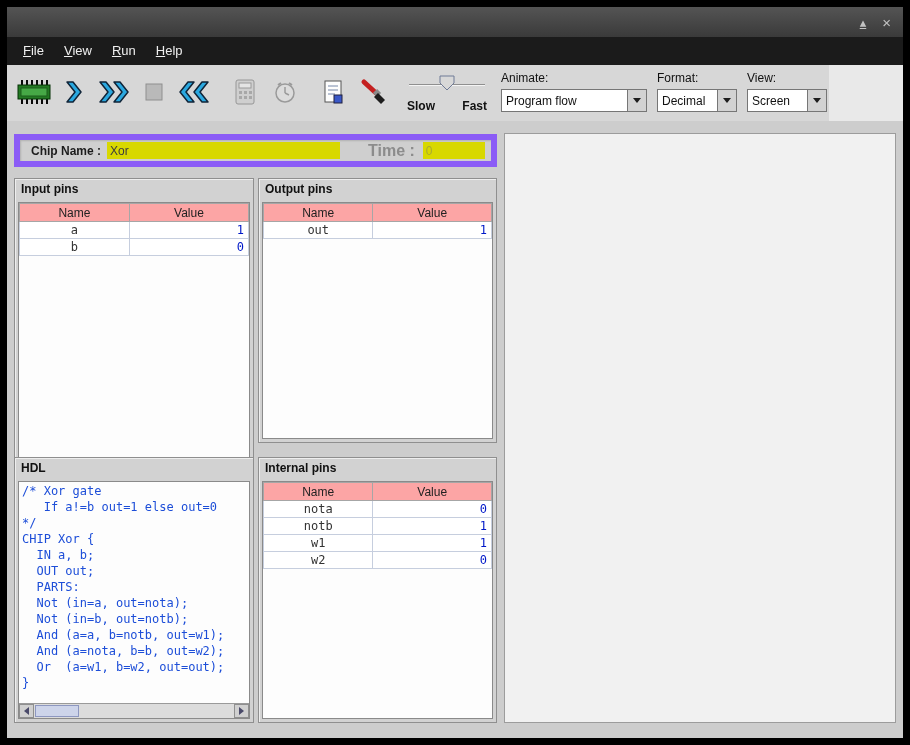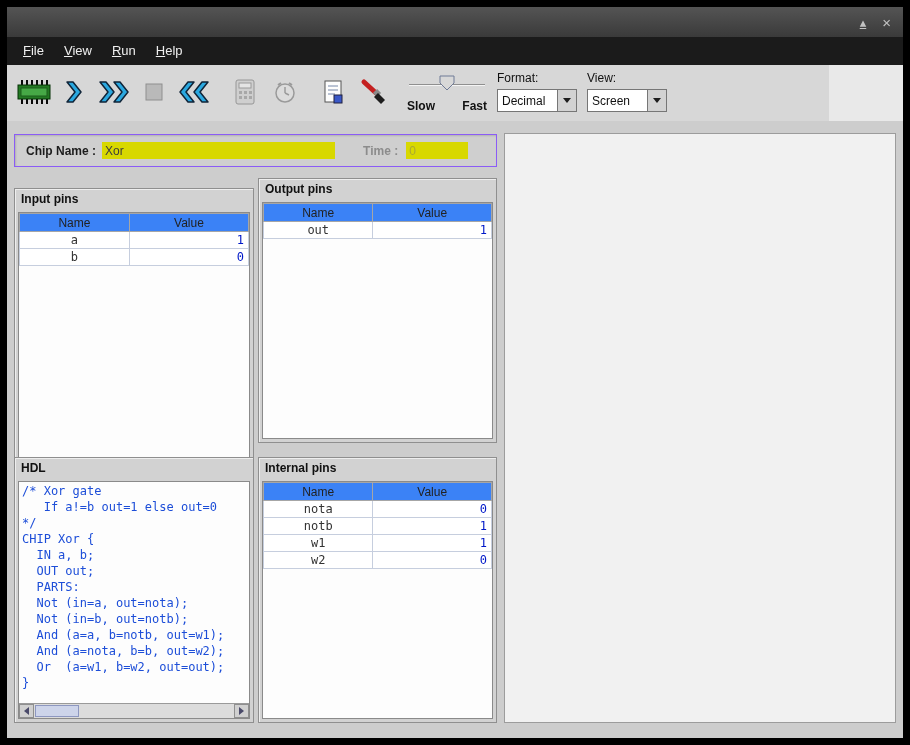--- a/index.html
+++ b/index.html
@@ -43,39 +43,39 @@
   .combo-label { font-size:12px; color:#111; margin-bottom:4px; }
   .combo { height:23px; background:#fff; border:1px solid #767676; display:flex; align-items:stretch; cursor:pointer; }
   .combo-value { flex:1; font-size:12px; color:#111; padding:4px 4px 0 4px; white-space:nowrap; overflow:hidden; }
   .combo-btn { width:19px; background:#d2d2d2; border-left:1px solid #767676; display:flex; align-items:center; justify-content:center; }
   .arr-down { width:0; height:0; border-left:4px solid transparent; border-right:4px solid transparent; border-top:5px solid #1c1c1c; }
 
   
   .content { position:absolute; left:0; top:114px; width:100%; height:617px; background:#cdcdcd; }
 
   .chipbar { position:absolute; left:7px; top:13px; width:483px; height:33px; background:#cfcfcf;
-    border:1px solid #8b5cf6; box-shadow:inset 1px 1px 2px rgba(0,0,0,.14); display:flex; align-items:center; }
+    border:6px solid #8b5cf6; box-shadow:inset 1px 1px 2px rgba(0,0,0,.14); display:flex; align-items:center; }
   .chip-label { margin-left:11px; font-size:12px; font-weight:bold; color:#1c1c1c; white-space:nowrap; }
   .yfield { height:17px; background:#d8d800; font-size:12px; padding:2px 16px 0 3px; overflow:hidden; white-space:nowrap; }
   .f-chipname { margin-left:6px; width:233px; color:#3c3c3c; }
-  .time-label { margin-left:28px; font-size:12px; font-weight:bold; color:#8c8c8c; white-space:nowrap;text-align:right; }
+  .time-label { margin-left:28px; font-size:16px; font-weight:bold; color:#8c8c8c; white-space:nowrap;text-align:right; }
   .f-time { margin-left:8px; width:62px; color:#aaaa30; }
 
   .panel { position:absolute; background:#d2d2d2; border:1px solid #8f8f8f; box-shadow:inset 1px 1px 0 #eeeeee; }
   .ptitle { height:21px; line-height:21px; padding-left:6px; font-size:12px; font-weight:bold; color:#101010; }
   .pbody { position:absolute; left:3px; right:3px; top:23px; bottom:3px; background:#fdfdfd; border:1px solid #8a8a8a; overflow:hidden; }
 
-  .p-input { left:7px; top:57px; width:240px; height:293px;margin-top:10px; }
+  .p-input { left:7px; top:57px; width:240px; height:293px; }
   .p-output { left:251px; top:57px; width:239px; height:265px; }
   .p-hdl { left:7px; top:336px; width:240px; height:266px; }
   .p-internal { left:251px; top:336px; width:239px; height:266px; }
   .p-screen { left:497px; top:12px; width:392px; height:590px; background:#f1f1f1; border:1px solid #9c9c9c; box-shadow:none; }
 
   table.pins { width:100%; border-collapse:collapse; table-layout:fixed; }
-  table.pins th { height:18px; background:#3b82f6; border:1px solid #a6a6a6; font-size:12px; font-weight:normal; color:#222; }
+  table.pins th { height:18px; background:#fca5a5; border:1px solid #a6a6a6; font-size:12px; font-weight:normal; color:#222; }
   table.pins td { height:17px; border:1px solid #c6cede; background:#fff; font-family:"DejaVu Sans Mono",monospace; font-size:12px; color:#333; text-align:center; }
   table.pins td.val { color:#0018c8; text-align:right; padding-right:4px; }
   col.c-name { width:48%; } col.c-val { width:52%; }
 
   .code { position:absolute; left:0; right:0; top:0; bottom:15px; padding:1px 0 0 3px;
     font-family:"DejaVu Sans Mono",monospace; font-size:12px; line-height:16px; color:#1d4ed8; overflow:hidden; }
   .code-line { white-space:pre; }
 
   .hscroll { position:absolute; left:0; right:0; bottom:0; height:15px; background:#dcdcdc; border-top:1px solid #9a9a9a; }
   .hs-btn { position:absolute; top:0; width:15px; height:14px; background:#d0d0d0; border:1px solid #8f8f8f;
@@ -200,20 +200,29 @@
 
         <div class="slider">
           <div class="sl-track"></div>
           <svg class="sl-thumb" width="16" height="16" viewBox="0 0 16 16">
             <polygon points="1,1 15,1 15,8 8,15 1,8" fill="#d8d8d8" stroke="#6f7a96"></polygon>
           </svg>
           <span class="sl-min">Slow</span>
           <span class="sl-max">Fast</span>
         </div>
 
+        <div class="combo-group cg-animate">
+          <div class="combo-label">Animate:</div>
+          <div class="combo">
+            <span class="combo-value">Program flow</span>
+            <span class="combo-btn">
+                <span class="arr-down"></span>
+              </span>
+          </div>
+        </div>
 
         <div class="combo-group cg-format">
           <div class="combo-label">Format:</div>
           <div class="combo">
             <span class="combo-value">Decimal</span>
             <span class="combo-btn">
                 <span class="arr-down"></span>
               </span>
           </div>
         </div>

